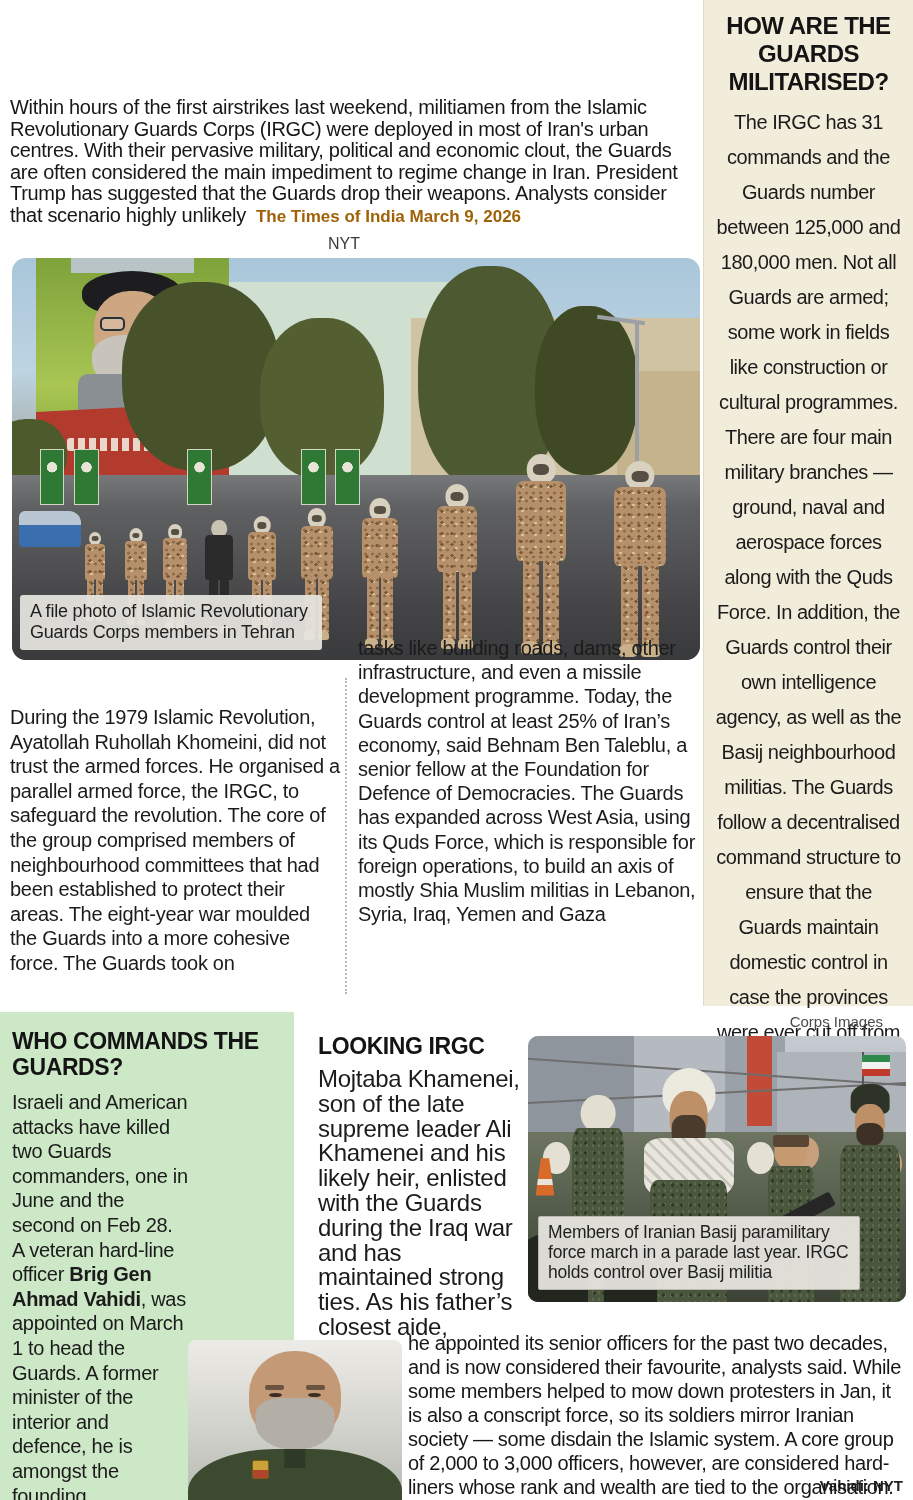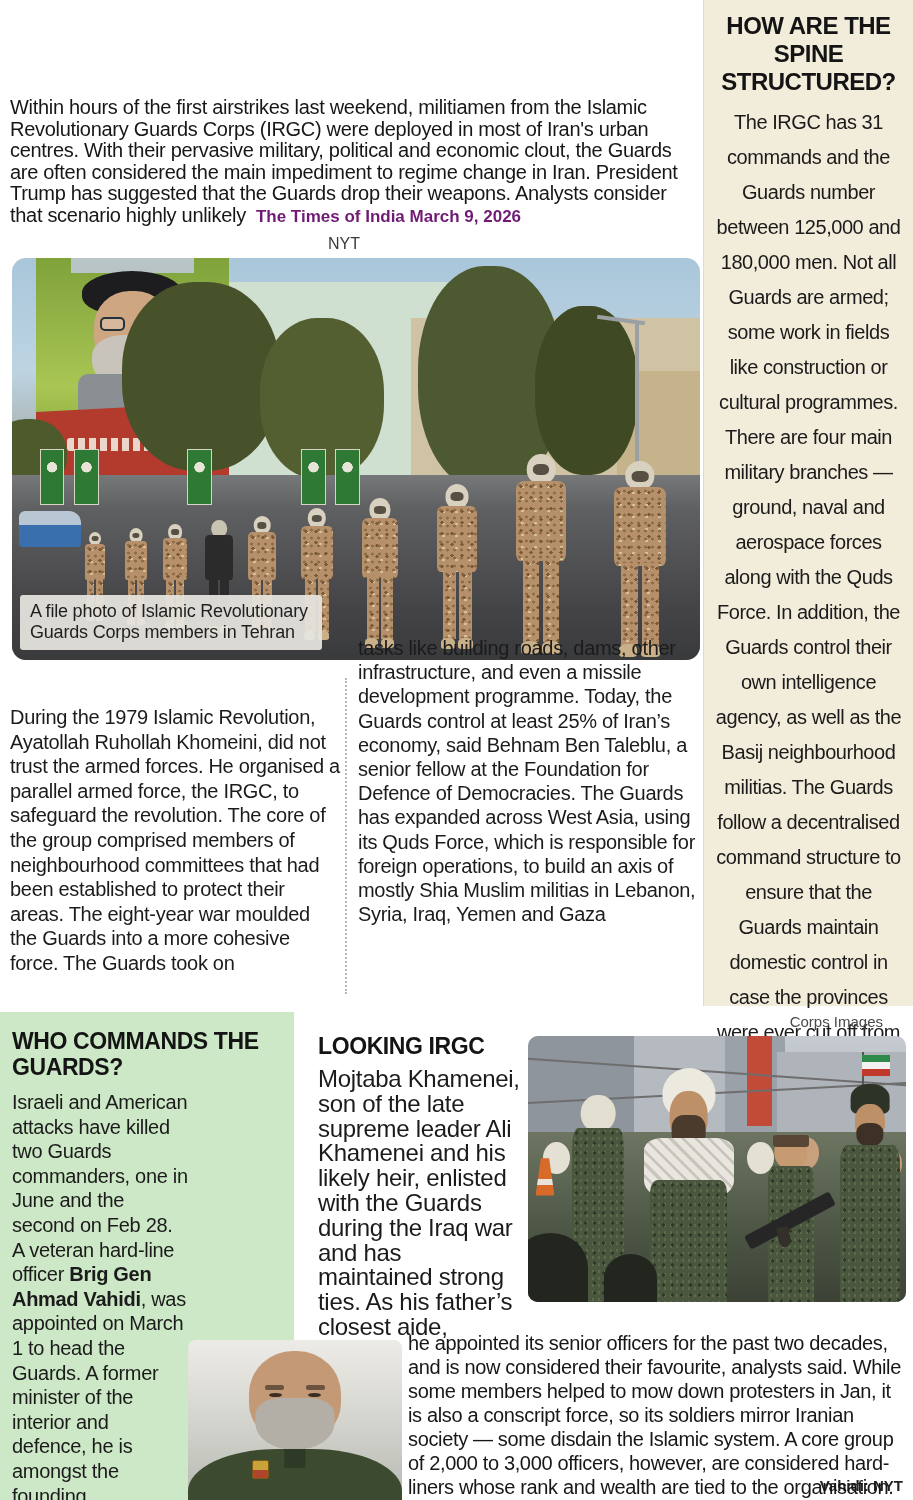--- a/index.html
+++ b/index.html
@@ -12,21 +12,21 @@
   }
 
   
   .headline { position:absolute; left:10px; top:5px; width:700px; }
   .hl-line { display:block; white-space:nowrap; font-weight:800; line-height:1.0; letter-spacing:-1px; transform:scaleX(0.86); transform-origin:0 0; }
   .hl-1 { font-size:43px; color:#56798e; }
   .hl-2 { font-size:43px; color:#1d1d1d; margin-top:3px; }
 
   
   .intro { position:absolute; left:10px; top:97px; width:694px; font-size:20px; line-height:21.5px; letter-spacing:-0.3px; color:#171717; }
-  .pub-note { color:#701a75; font-weight:bold; font-size:17px; margin-left:10px; letter-spacing:0;text-align:right; }
+  .pub-note { color:#a16207; font-weight:bold; font-size:17px; margin-left:10px; letter-spacing:0;text-align:right; }
   .nyt-credit { position:absolute; left:10px; top:235px; width:668px; text-align:center; font-size:16px; color:#3a3a3a; }
 
   
   .main-photo { position:absolute; left:12px; top:258px; width:688px; height:402px; border-radius:14px; overflow:hidden;
     background:linear-gradient(180deg,#a9c6da 0%,#bdd4e2 28%,#a9b4b2 45%,#8e9494 54%); }
   .main-photo > div { position:absolute; }
   .mp-bld-mint { left:30%; top:6%; width:34%; height:48%; background:#cfe0d0; }
   .mp-bld-right { left:58%; top:15%; width:42%; height:43%; background:#cfc3a4; }
   .mp-bld-far { left:88%; top:28%; width:12%; height:30%; background:#c5b38c; }
   .mural { left:3.5%; top:0; width:28%; height:64%; overflow:hidden; border-radius:0 0 4px 4px;
@@ -312,21 +312,21 @@
       </div>
 
     <div class="photo-caption">A file photo of Islamic Revolutionary Guards Corps members in Tehran</div>
   </div>
 
   <p class="irgc-col1">During the 1979 Islamic Revolution, Ayatollah Ruhollah Khomeini, did not trust the armed forces. He organised a parallel armed force, the IRGC, to safeguard the revolution. The core of the group comprised members of neighbourhood committees that had been established to protect their areas. The eight-year war moulded the Guards into a more cohesive force. The Guards took on</p>
   <div class="col-divider"></div>
   <p class="irgc-col2">tasks like building roads, dams, other infrastructure, and even a missile development programme. Today, the Guards control at least 25% of Iran’s economy, said Behnam Ben Taleblu, a senior fellow at the Foundation for Defence of Democracies. The Guards has expanded across West Asia, using its Quds Force, which is responsible for foreign operations, to build an axis of mostly Shia Muslim militias in Lebanon, Syria, Iraq, Yemen and Gaza</p>
 
   <div class="structure-sidebar">
-    <h2>HOW ARE THE SPINE STRUCTURED?</h2>
+    <h2>HOW ARE THE GUARDS MILITARISED?</h2>
     <p>The IRGC has 31 commands and the Guards number between 125,000 and 180,000 men. Not all Guards are armed; some work in fields like construction or cultural programmes. There are four main military branches — ground, naval and aerospace forces along with the Quds Force. In addition, the Guards control their own intelligence agency, as well as the Basij neighbourhood militias. The Guards follow a decentralised command structure to ensure that the Guards maintain domestic control in case the provinces were ever cut off from Tehran, or could overcome any vacuum in the absence of the supreme leader</p>
   </div>
 
   <div class="getty-credit">Corps Images</div>
 
   <div class="commands-box">
     <h2>WHO COMMANDS THE GUARDS?</h2>
     <p><span class="gb-spacer"></span><span>Israeli and American attacks have killed two Guards commanders, one in June and the second on Feb 28. A veteran hard-line officer </span><strong>Brig Gen Ahmad Vahidi</strong><span>, was appointed on March 1 to head the Guards. A former minister of the interior and defence, he is amongst the founding commanders of the Quds Force in 1988, leading it for eight years</span></p>
   </div>
 
@@ -381,19 +381,20 @@
     </div>
     <div class="g-man g-man2">
       <div class="g2-cap"></div>
       <div class="g2-face"></div>
       <div class="g2-beard"></div>
       <div class="g2-torso gcamo"></div>
     </div>
     <div class="g-sil sl1"></div>
     <div class="g-sil sl2"></div>
     <div class="g-cone"></div>
+    <div class="getty-caption">Members of Iranian Basij paramilitary force march in a parade last year. IRGC holds control over Basij militia</div>
   </div>
 
   <p class="bottom-para"><span class="bp-spacer"></span><span>he appointed its senior officers for the past two decades, and is now considered their favourite, analysts said. While some members helped to mow down protesters in Jan, it is also a conscript force, so its soldiers mirror Iranian society — some disdain the Islamic system. A core group of 2,000 to 3,000 officers, however, are considered hard-liners whose rank and wealth are tied to the organisation. They will fight to the bitter end, analysts said</span></p>
 
   <div class="source-credit">Vahidi: NYT</div>
 
 </div>
 
 </body></html>

